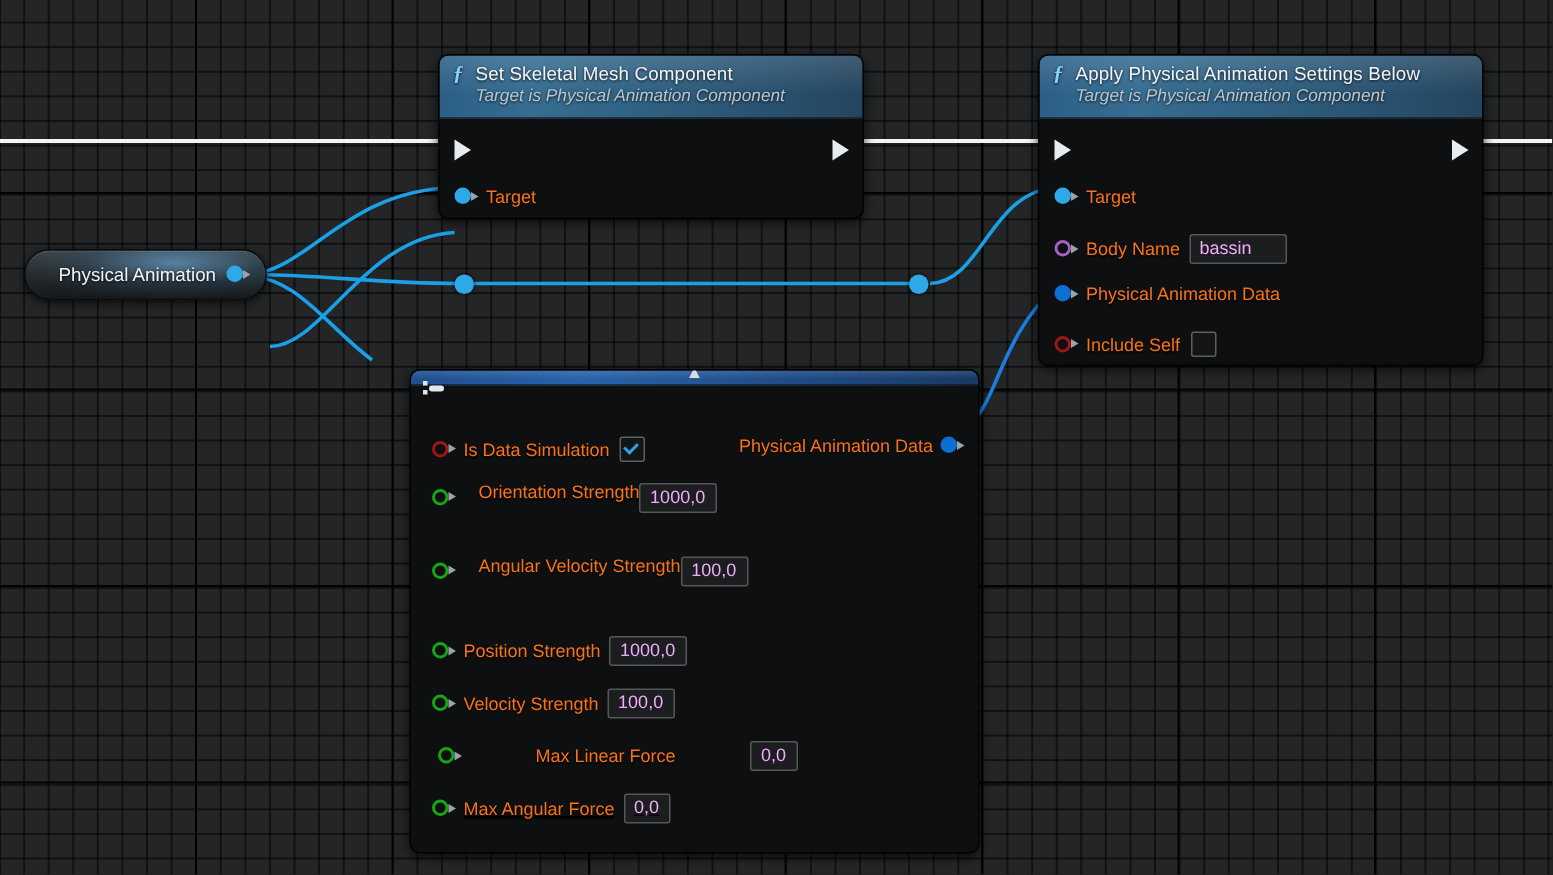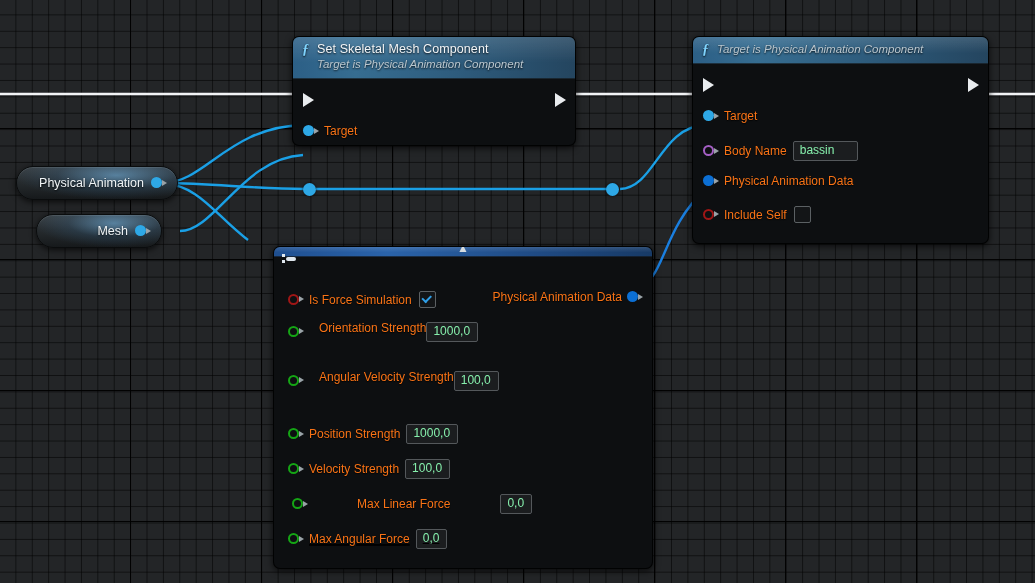--- a/index.html
+++ b/index.html
@@ -85,21 +85,21 @@
   .dp.filled i{background:#2ea8e6;}
   .dp.obj i{background:#0c6fd4;}
   .dp.hollow-red i{background:transparent;border:2.2px solid #9f1616;}
   .dp.hollow-green i{background:transparent;border:2.2px solid #15a515;}
   .dp.hollow-purple i{background:transparent;border:2.2px solid #a45fc4;}
 
   
   .vbox{
     display:inline-block;background:#1b1d1f;
     border:1px solid #54585b;border-radius:2px;
-    font-size:12px;color:#86efac;
+    font-size:12px;color:#f0abfc;
     padding:1px 7px 2px 6px;line-height:15px;
     margin-left:6px;
   }
   .cbox{
     display:inline-block;width:15px;height:15px;
     background:#131517;border:1px solid #5b6063;border-radius:2px;
     margin-left:7px;position:relative;vertical-align:middle;
   }
   .cbox.on:after{
     content:"";position:absolute;left:2px;top:2.5px;
@@ -163,27 +163,20 @@
   </svg>
 
   <div class="varnode" style="left:16px;top:166px;width:162px;">
     <span class="vlbl">Physical Animation</span>
     <span class="dp filled">
         <i></i>
         <b></b>
       </span>
   </div>
 
-  <div class="varnode" style="left:36px;top:214px;width:126px;">
-    <span class="vlbl">Mesh</span>
-    <span class="dp filled">
-        <i></i>
-        <b></b>
-      </span>
-  </div>
 
   <div style="position:absolute;left:303px;top:183px;width:13px;height:13px;border-radius:50%;background:#2ea8e6;box-shadow:0 0 3px rgba(0,0,0,.8);"></div>
   <div style="position:absolute;left:606px;top:183px;width:13px;height:13px;border-radius:50%;background:#2ea8e6;box-shadow:0 0 3px rgba(0,0,0,.8);"></div>
 
   <div class="node" style="left:292px;top:36px;width:282px;height:108px;">
     <div class="node-header hdr-indent">
       <span class="fn-icon">ƒ</span>
       <span class="ttl">Set Skeletal Mesh Component</span>
       <span class="sub">Target is Physical Animation Component</span>
     </div>
@@ -204,20 +197,21 @@
           </span>
         <span class="pinlbl" style="margin-left:5px;">Target</span>
       </div>
 
     </div>
   </div>
 
   <div class="node" style="left:692px;top:36px;width:295px;height:206px;">
     <div class="node-header hdr-indent">
       <span class="fn-icon">ƒ</span>
+      <span class="ttl">Apply Physical Animation Settings Below</span>
       <span class="sub">Target is Physical Animation Component</span>
     </div>
     <div class="node-body">
       <div class="pin-row" style="left:10px;top:14px;">
         <span class="exec-pin"></span>
       </div>
       <div class="pin-row" style="right:9px;top:14px;">
         <span class="exec-pin"></span>
       </div>
 
@@ -273,21 +267,21 @@
             <i></i>
             <b></b>
           </span>
       </div>
 
       <div class="pin-row" style="left:14px;top:34px;">
         <span class="dp hollow-red">
             <i></i>
             <b></b>
           </span>
-        <span class="pinlbl" style="margin-left:5px;">Is Force Simulation</span>
+        <span class="pinlbl" style="margin-left:5px;">Is Data Simulation</span>
         <span class="cbox on"></span>
       </div>
 
       <div class="pin-row" style="left:14px;top:64px;align-items:center;">
         <span class="dp hollow-green">
             <i></i>
             <b></b>
           </span>
         <span class="stacked" style="margin-left:15px;">
           <span class="pinlbl">Orientation Strength</span>

